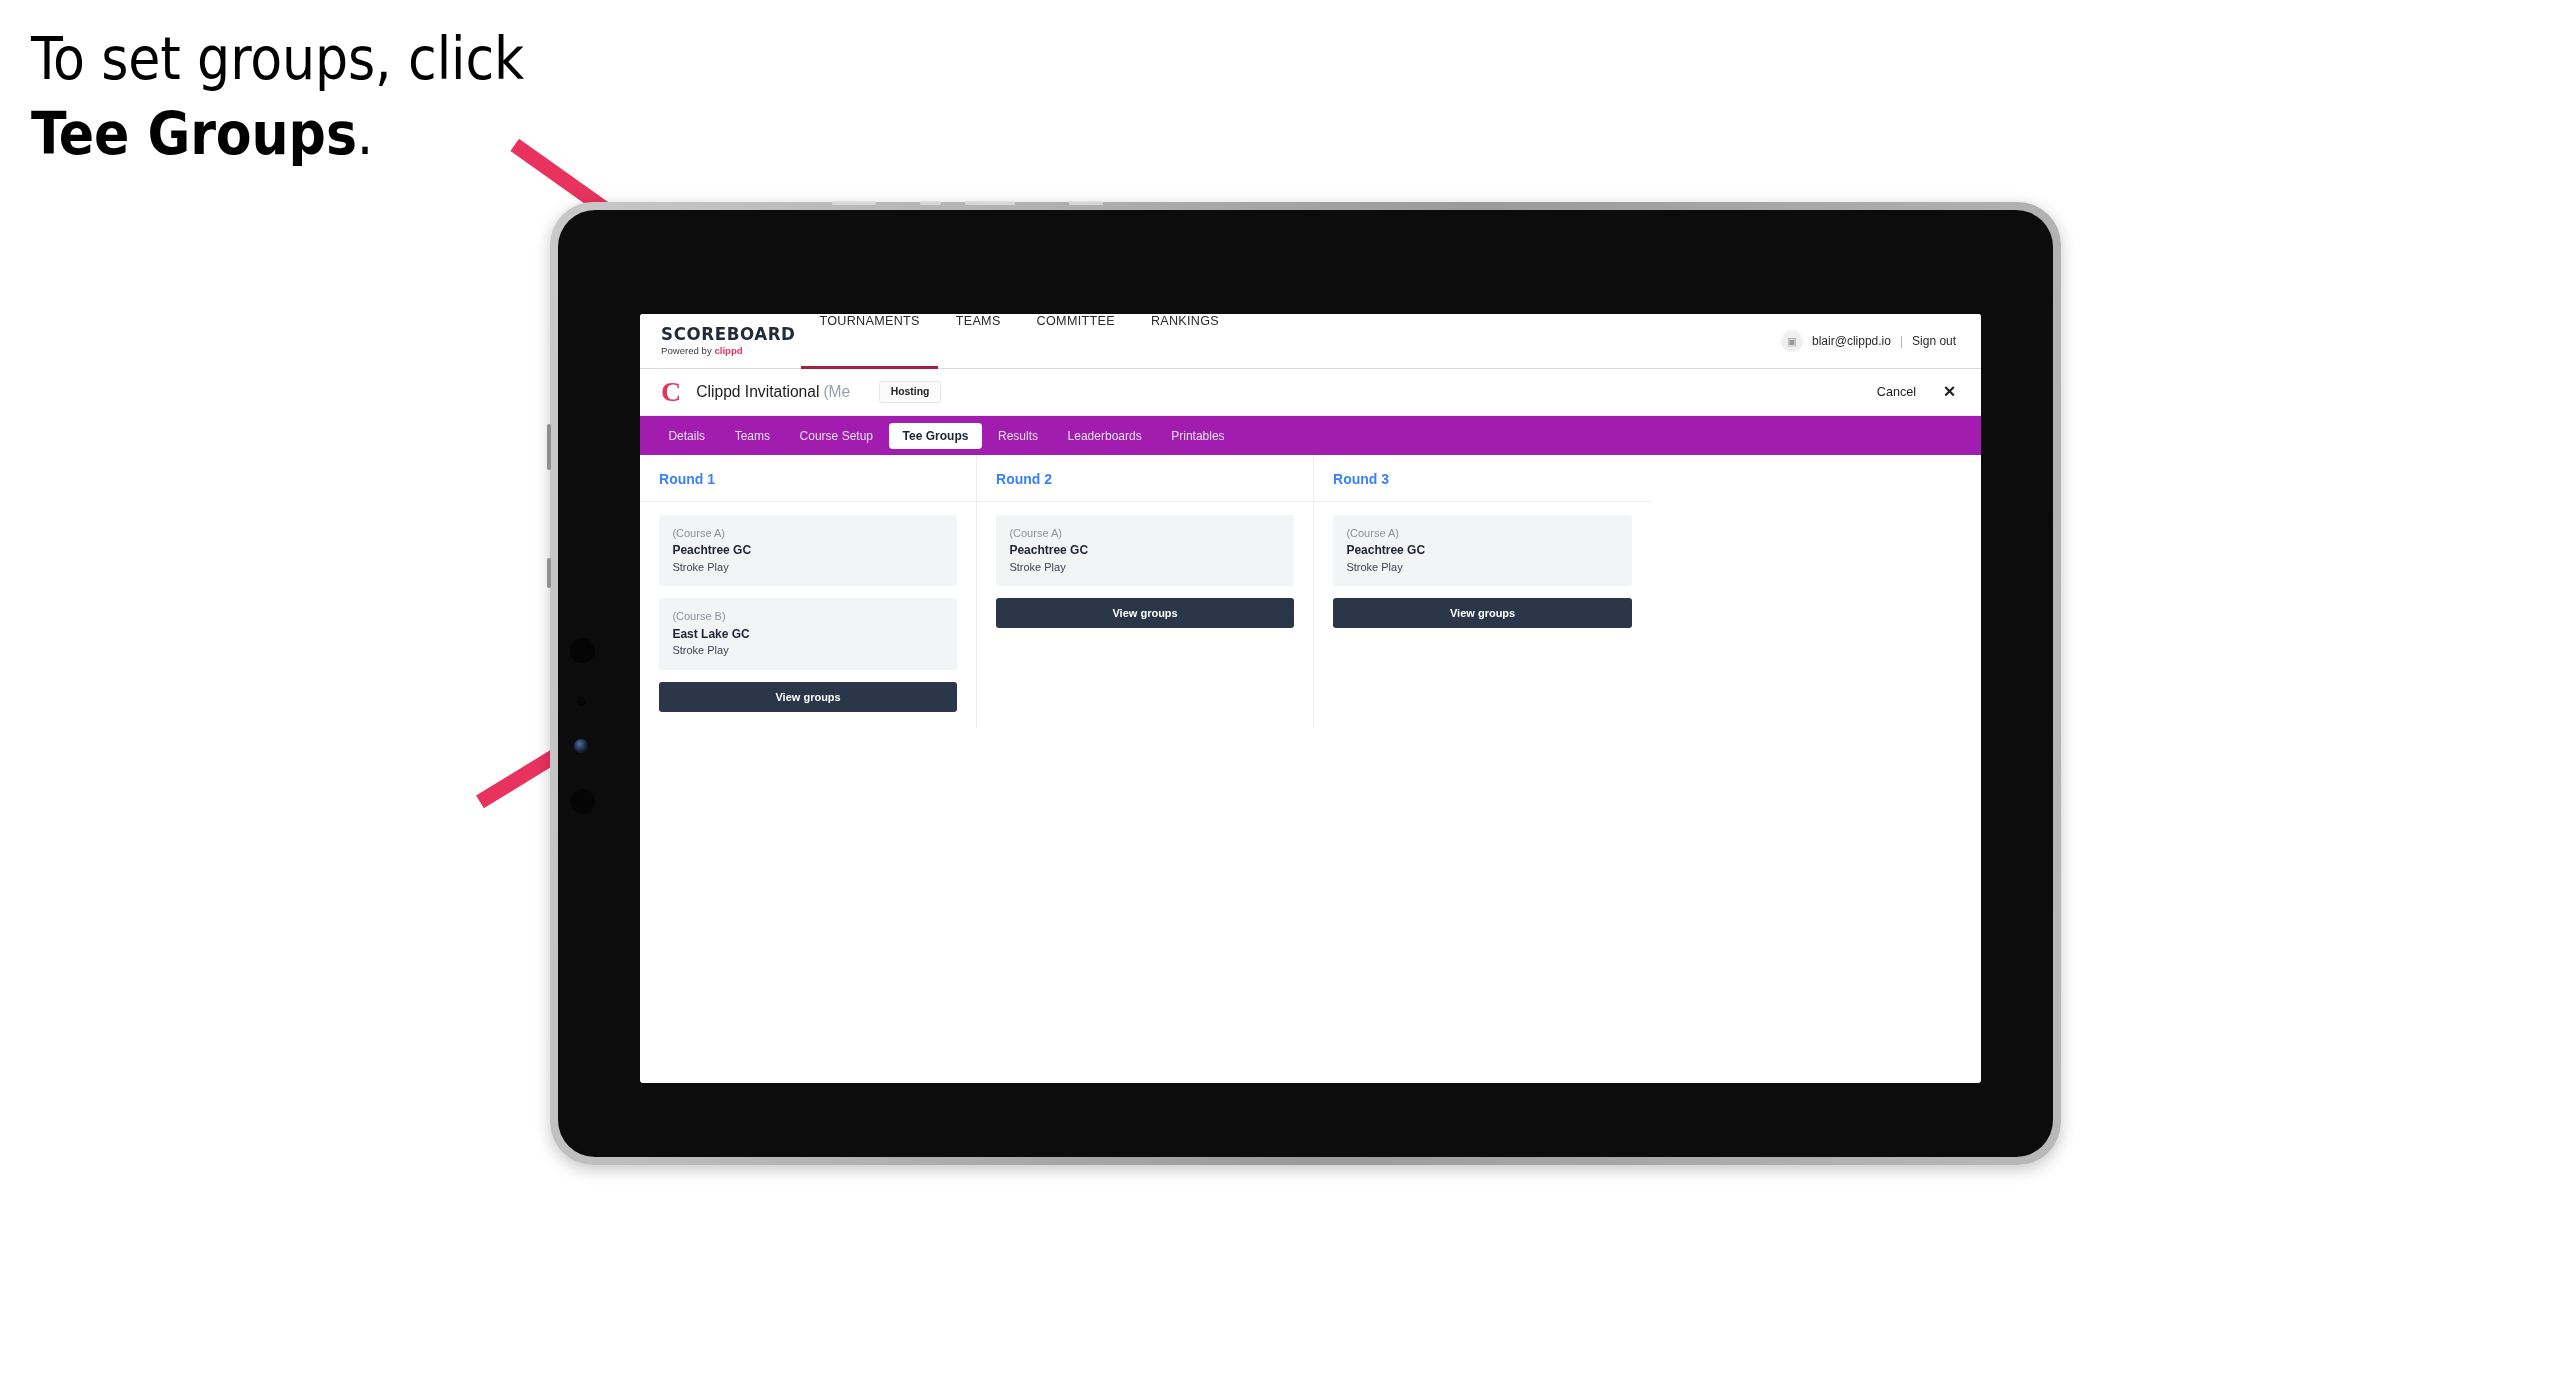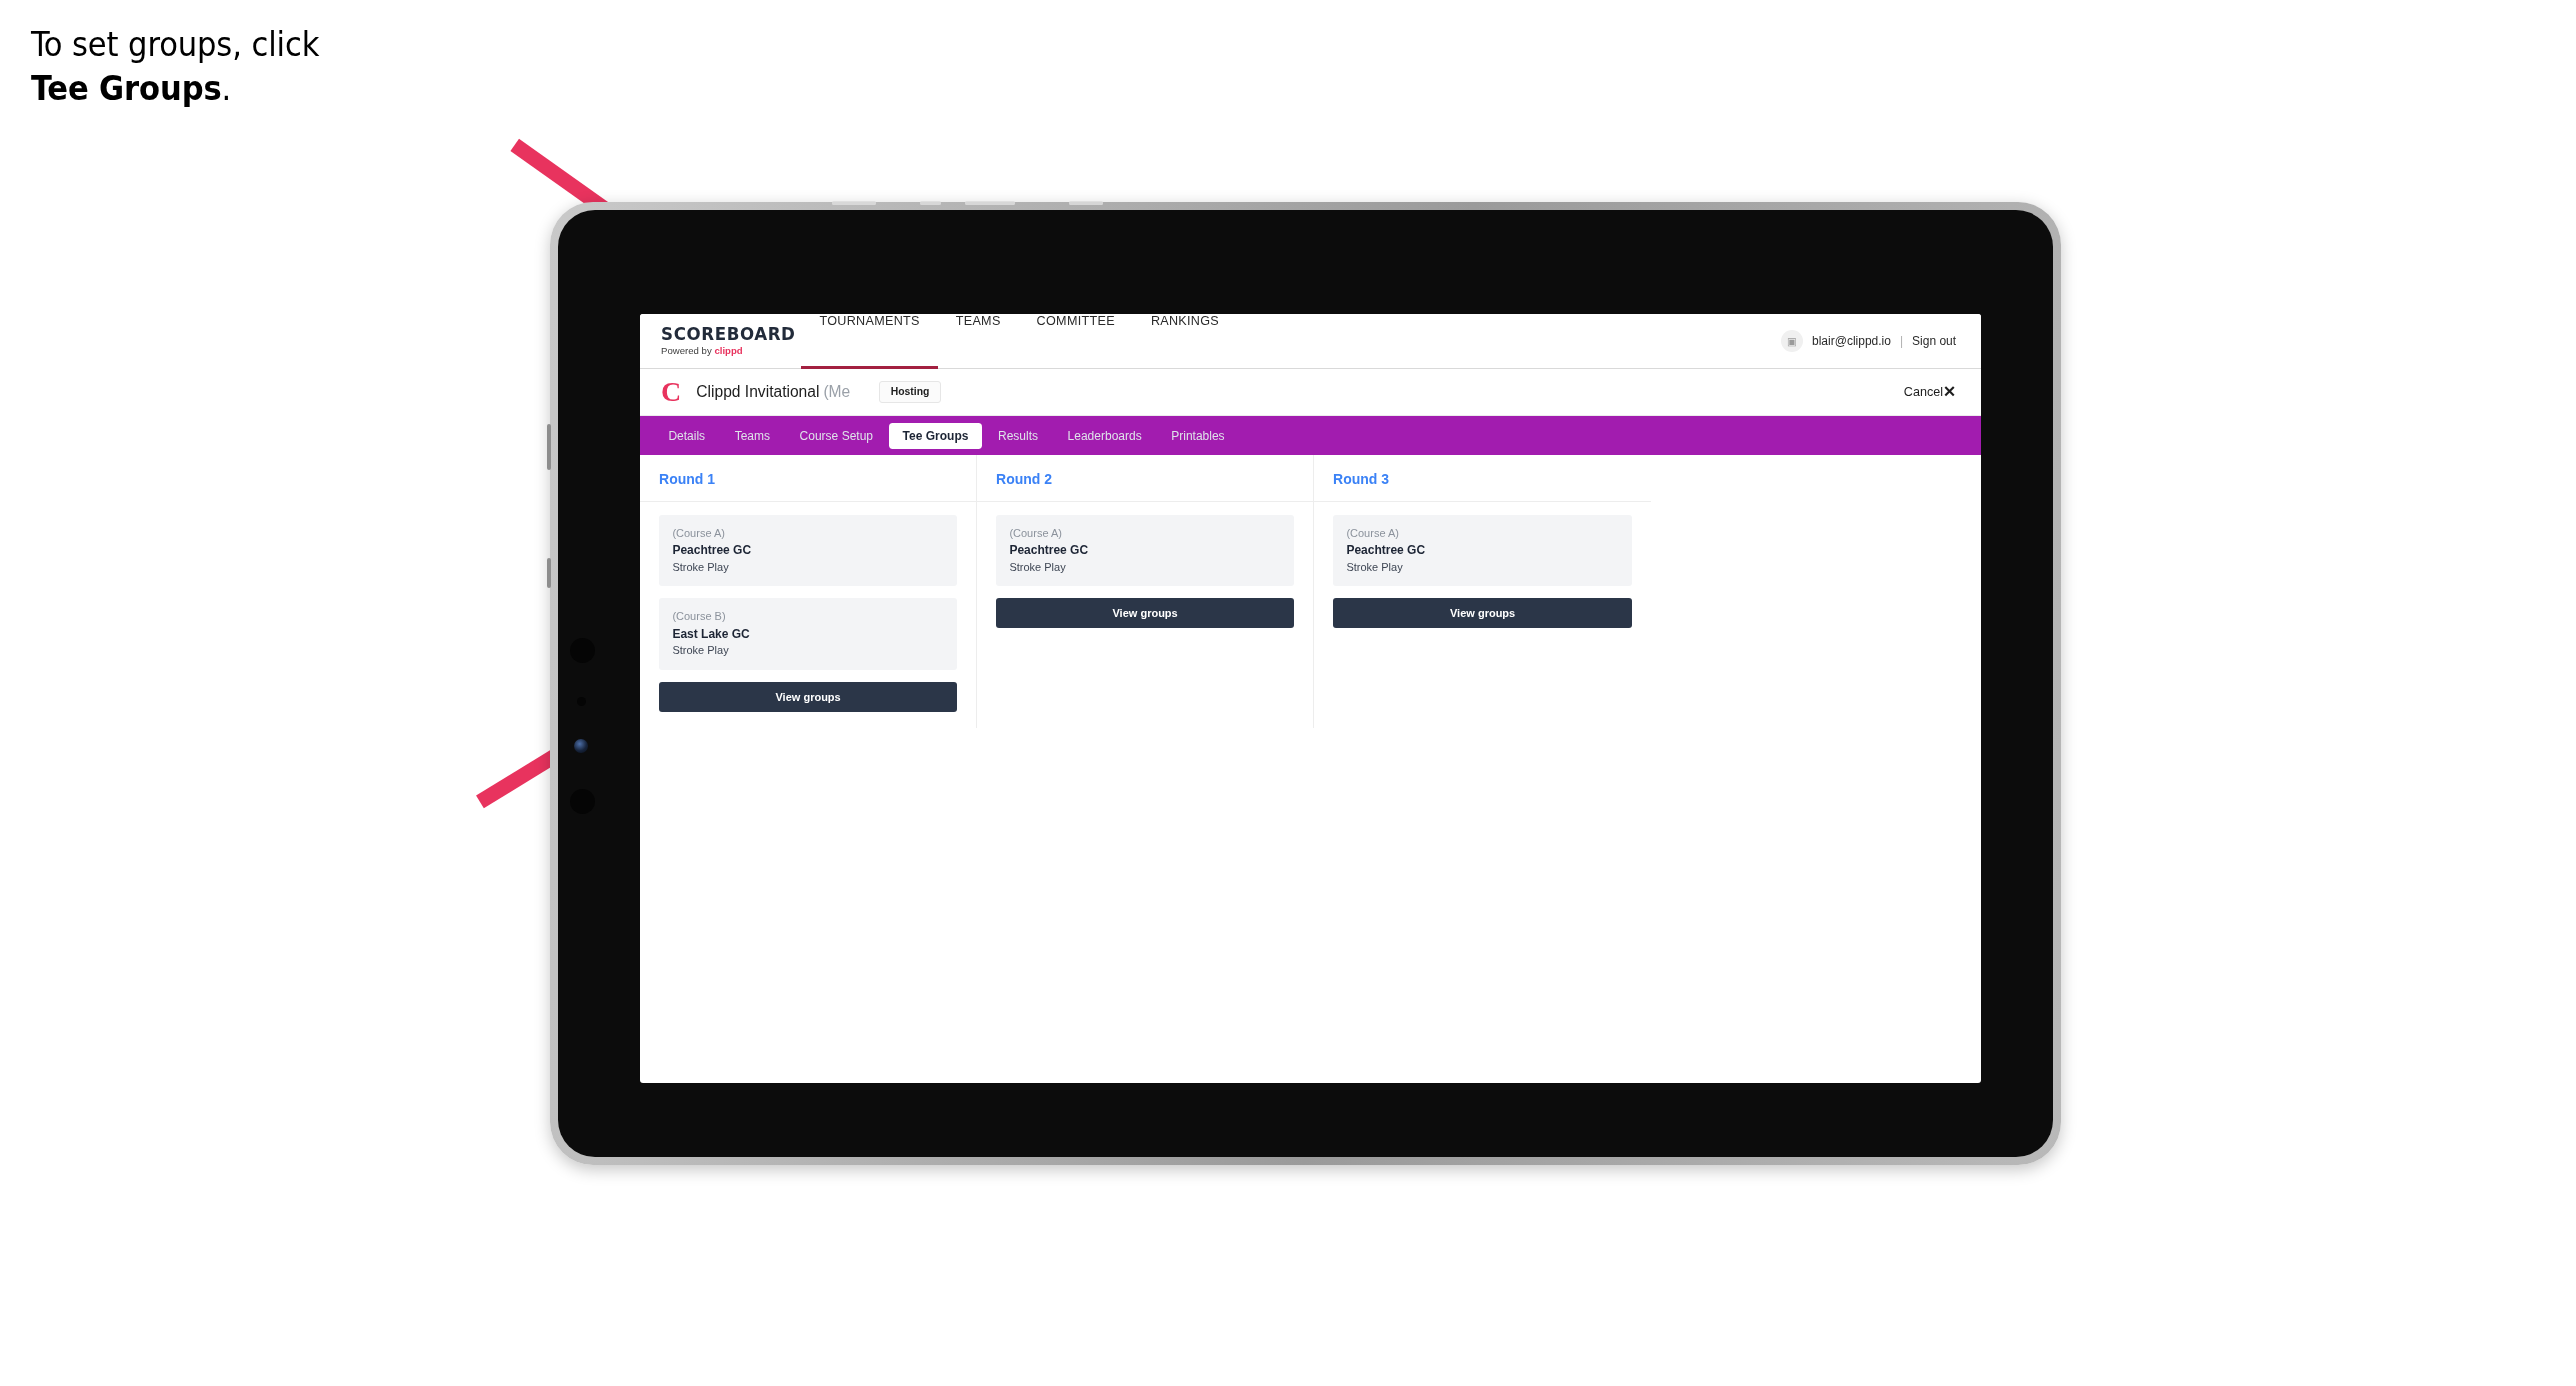--- a/index.html
+++ b/index.html
@@ -23,21 +23,21 @@
   .caption {
     position: absolute;
     color: #000000;
     line-height: 1.30;
     letter-spacing: -0.1px;
   }
   .caption-1 {
     left: 31px;
     top: 22px;
     width: 563px;
-    font-size: 34px;
+    font-size: 58px;
     font-family: "Liberation Sans Narrow", "DejaVu Sans Condensed", "Liberation Sans", sans-serif;
   }
   .caption-2 {
     left: 36px;
     top: 762px;
     width: 519px;
     font-size: 49px;
     font-family: "Liberation Sans", sans-serif;
   }
   .caption .bold { font-weight: bold; }
@@ -210,21 +210,21 @@
     color: #1d1d1d;
     background: #fbfbfb;
     border: 0.7px solid #e6e6e6;
     border-radius: 3px;
     line-height: 1;
   }
   #cancel-btn {
     margin-left: auto;
     display: flex;
     align-items: center;
-    gap: 0;
+    gap: 27px;
     font-size: 12.6px;
     color: #1d1d1d;
     cursor: pointer;
   }
   #cancel-btn .x { font-size: 15.6px; font-weight: bold; line-height: 1; }
 
   
   #tabstrip {
     height: 39px;
     background: #a21caf;

